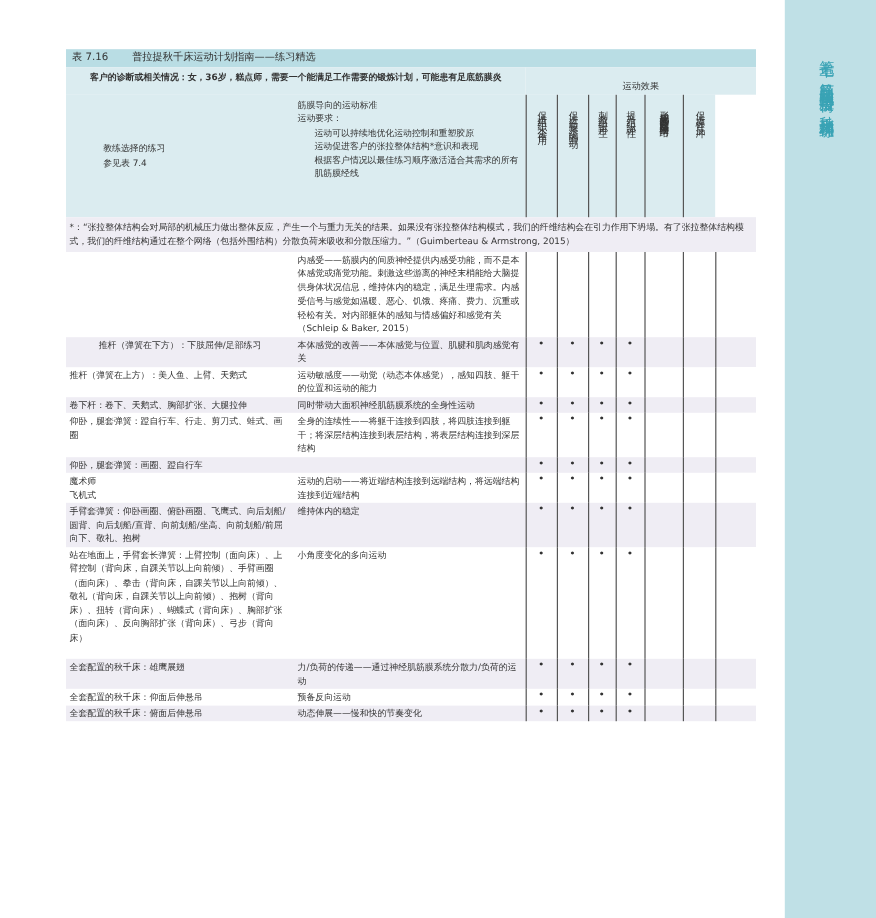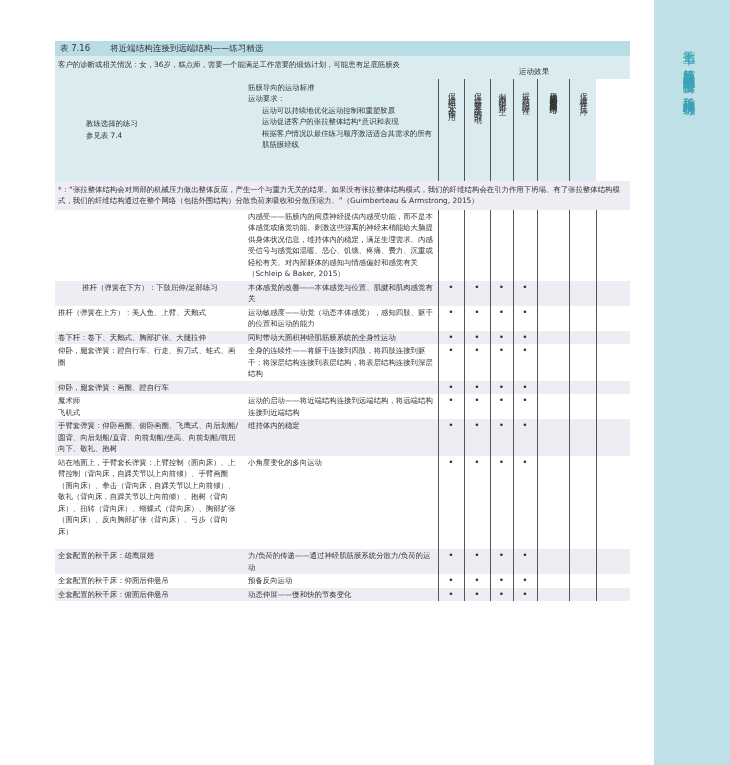--- a/index.html
+++ b/index.html
@@ -36,37 +36,37 @@
 <body>
 
 <div class="sidebar">
   <div class="sidebar-text">
     <span>第七章</span><span class="gap"></span><span>筋膜导向运动视角的普拉提椅子、秋千床和梯桶练习</span>
   </div>
 </div>
 
 <div class="table-wrap">
   <div class="title-bar">
-    <span class="num">表 7.16</span><span>将近端结构连接到远端结构——练习精选</span>
+    <span class="num">表 7.16</span><span>普拉提秋千床运动计划指南——练习精选</span>
   </div>
   <table id="tbl">
     <colgroup>
       <col style="width:190px">
         <col style="width:193px">
       <col style="width:26px">
         <col style="width:26px">
         <col style="width:23px">
         <col style="width:24px">
         <col style="width:32px">
         <col style="width:27px">
         <col style="width:34px">
     </colgroup>
     <tbody>
         <tr class="hdr">
-      <td colspan="2" style="padding:3px 3px;">客户的诊断或相关情况：女，36岁，糕点师，需要一个能满足工作需要的锻炼计划，可能患有足底筋膜炎</td>
+      <td colspan="2" style="text-align:center;padding:3px 3px;font-weight:bold;">客户的诊断或相关情况：女，36岁，糕点师，需要一个能满足工作需要的锻炼计划，可能患有足底筋膜炎</td>
       <td colspan="7" class="effects-title">运动效果</td>
     </tr>
     <tr class="hdr">
       <td style="vertical-align:middle;padding-left:31px;">
         <div>教练选择的练习</div>
         <div>参见表 7.4</div>
       </td>
       <td style="padding-top:3px;margin-left:46px;">
         <div>筋膜导向的运动标准</div>
         <div>运动要求：</div>

